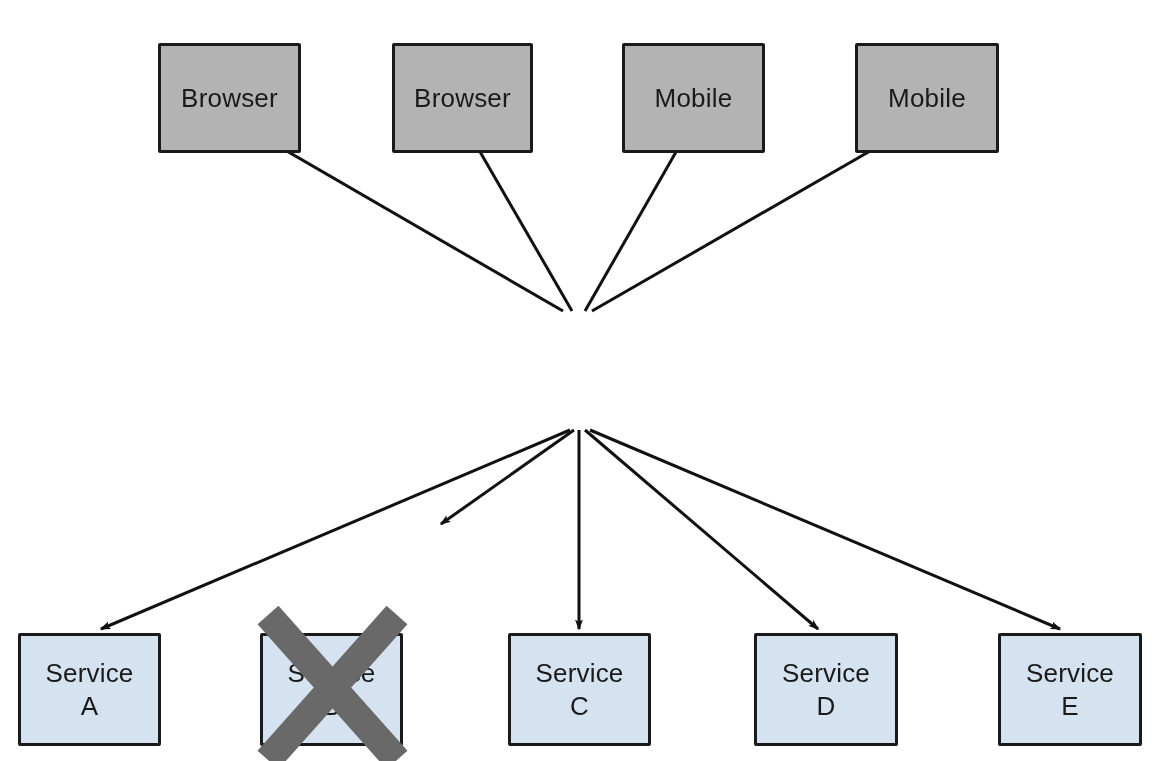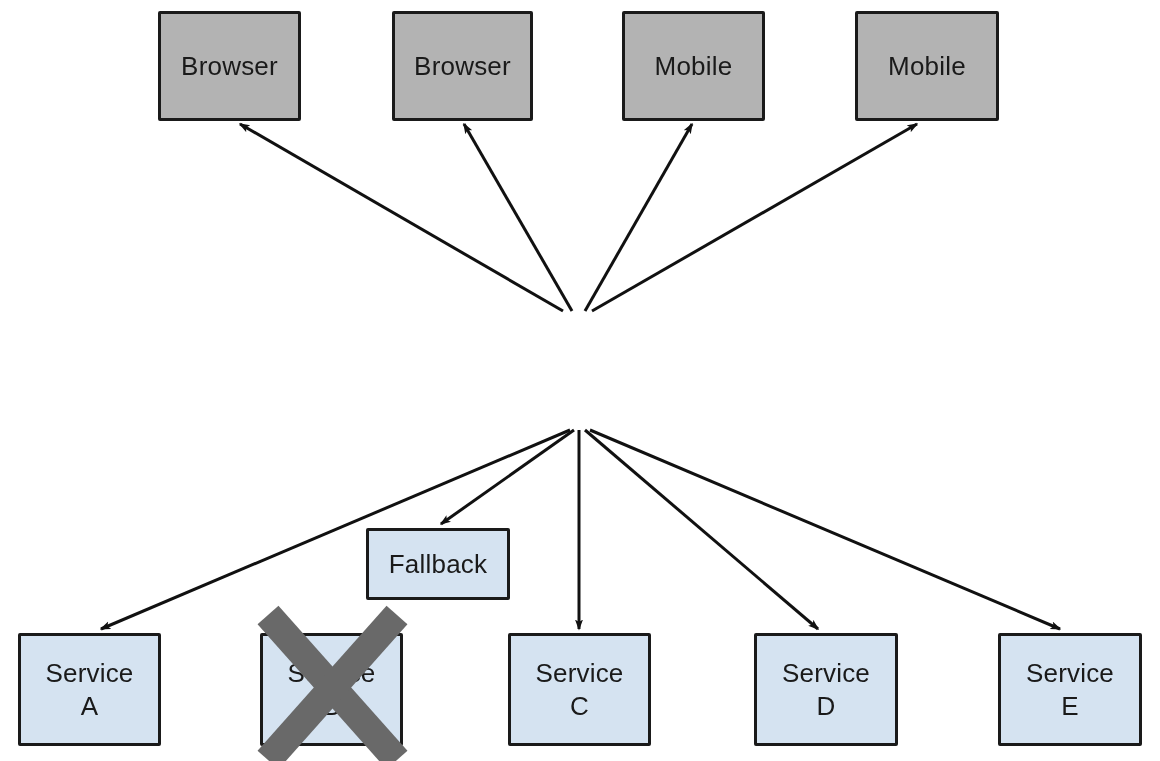--- a/index.html
+++ b/index.html
@@ -31,21 +31,21 @@
     align-items: center;
     justify-content: center;
     border: 3px solid var(--border, #1a1a1a);
     border-radius: 2px;
     font-size: 26px;
     line-height: 1.25;
     color: #1a1a1a;
     text-align: center;
     letter-spacing: 0.2px;
   }
-  .client-node { background: var(--client-fill, #b3b3b3); }
+  .client-node { background: var(--client-fill, #b3b3b3); margin-top: 32px; }
   .blue-node   { background: var(--service-fill, #d5e3f1); }
 
   
   #browser-1 { left: 158px; top: 11px;  width: 143px; height: 110px; }
   #browser-2 { left: 392px; top: 11px;  width: 141px; height: 110px; }
   #mobile-1  { left: 622px; top: 11px;  width: 143px; height: 110px; }
   #mobile-2  { left: 855px; top: 11px;  width: 144px; height: 110px; }
   #api       { left: 508px; top: 313px; width: 143px; height: 115px; }
   #fallback  { left: 366px; top: 528px; width: 144px; height: 72px;  }
   #service-a { left: 18px;  top: 633px; width: 143px; height: 113px; }
@@ -97,23 +97,20 @@
     <span>Browser</span>
   </div>
   <div id="mobile-1" class="node client-node">
     <span>Mobile</span>
   </div>
   <div id="mobile-2" class="node client-node">
     <span>Mobile</span>
   </div>
 
 
-  <div id="fallback" class="node blue-node">
-    <span>Fallback</span>
-  </div>
 
   <div id="service-a" class="node blue-node">
     <span>Service</span>
     <span>A</span>
   </div>
   <div id="service-b" class="node blue-node">
     <span>Service</span>
     <span>B</span>
   </div>
   <div id="service-c" class="node blue-node">

